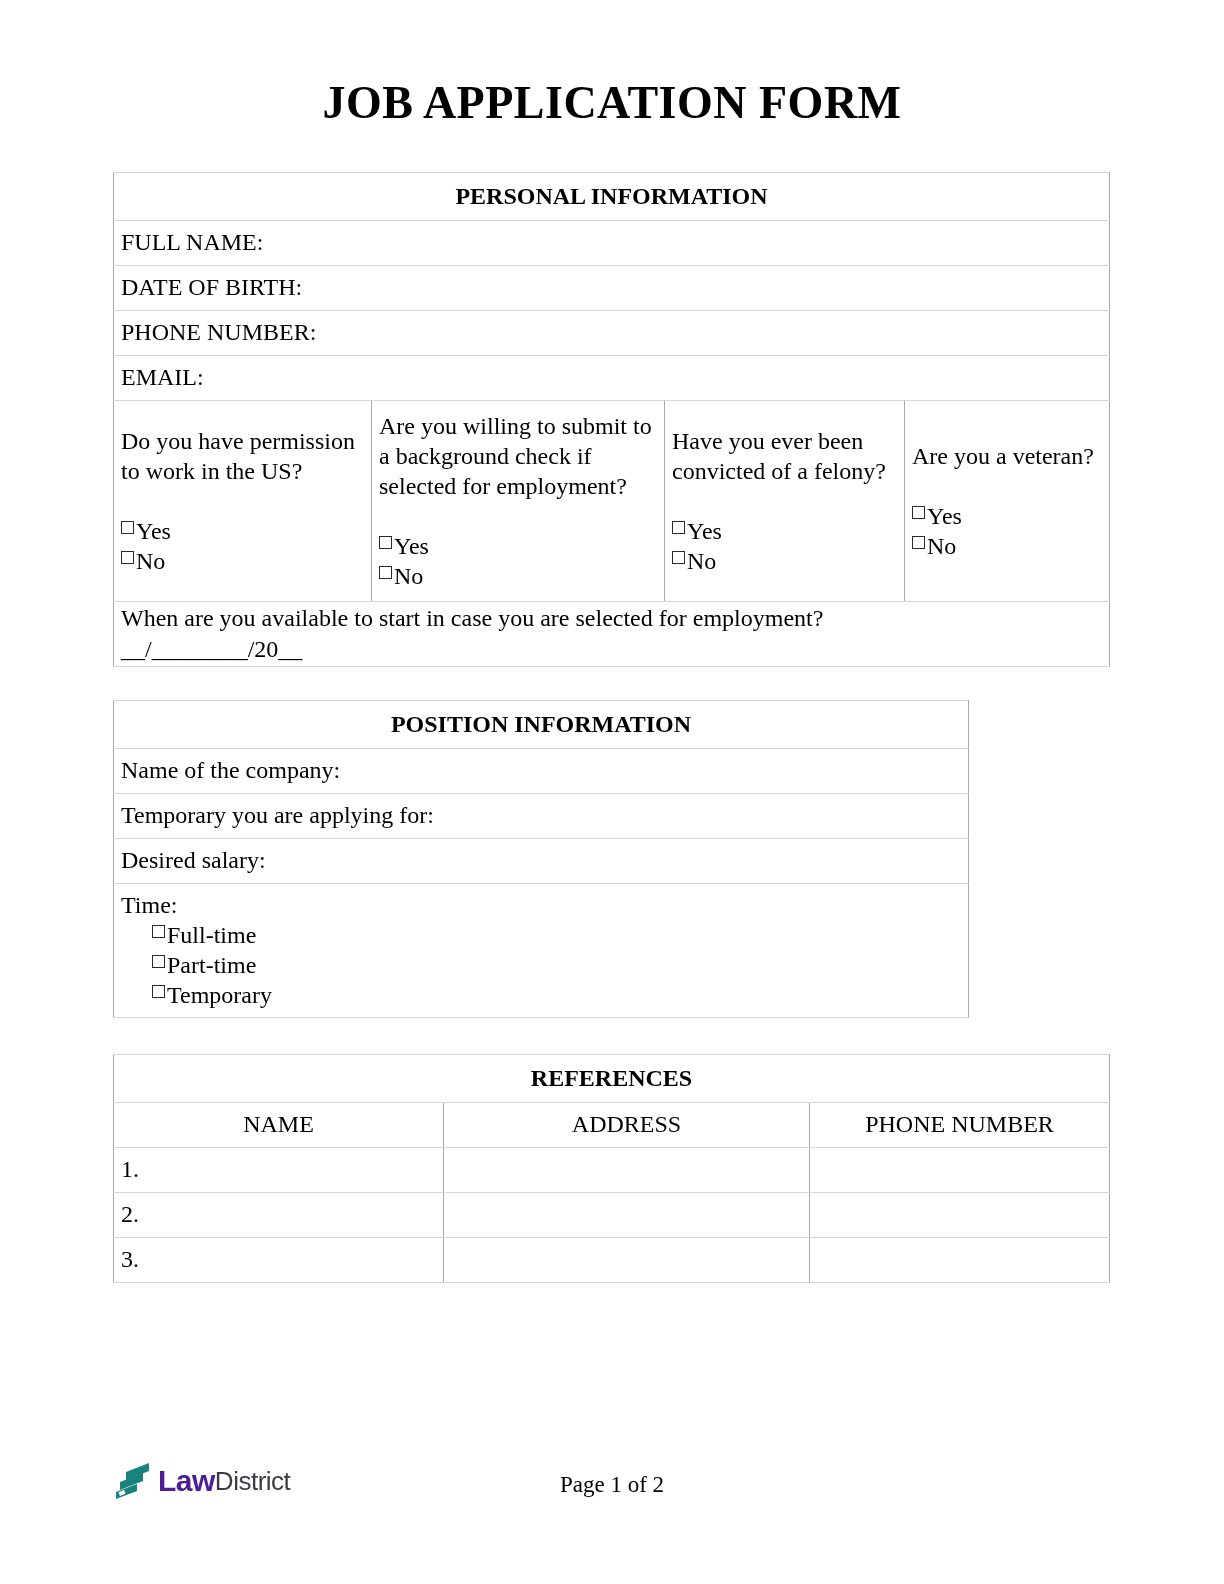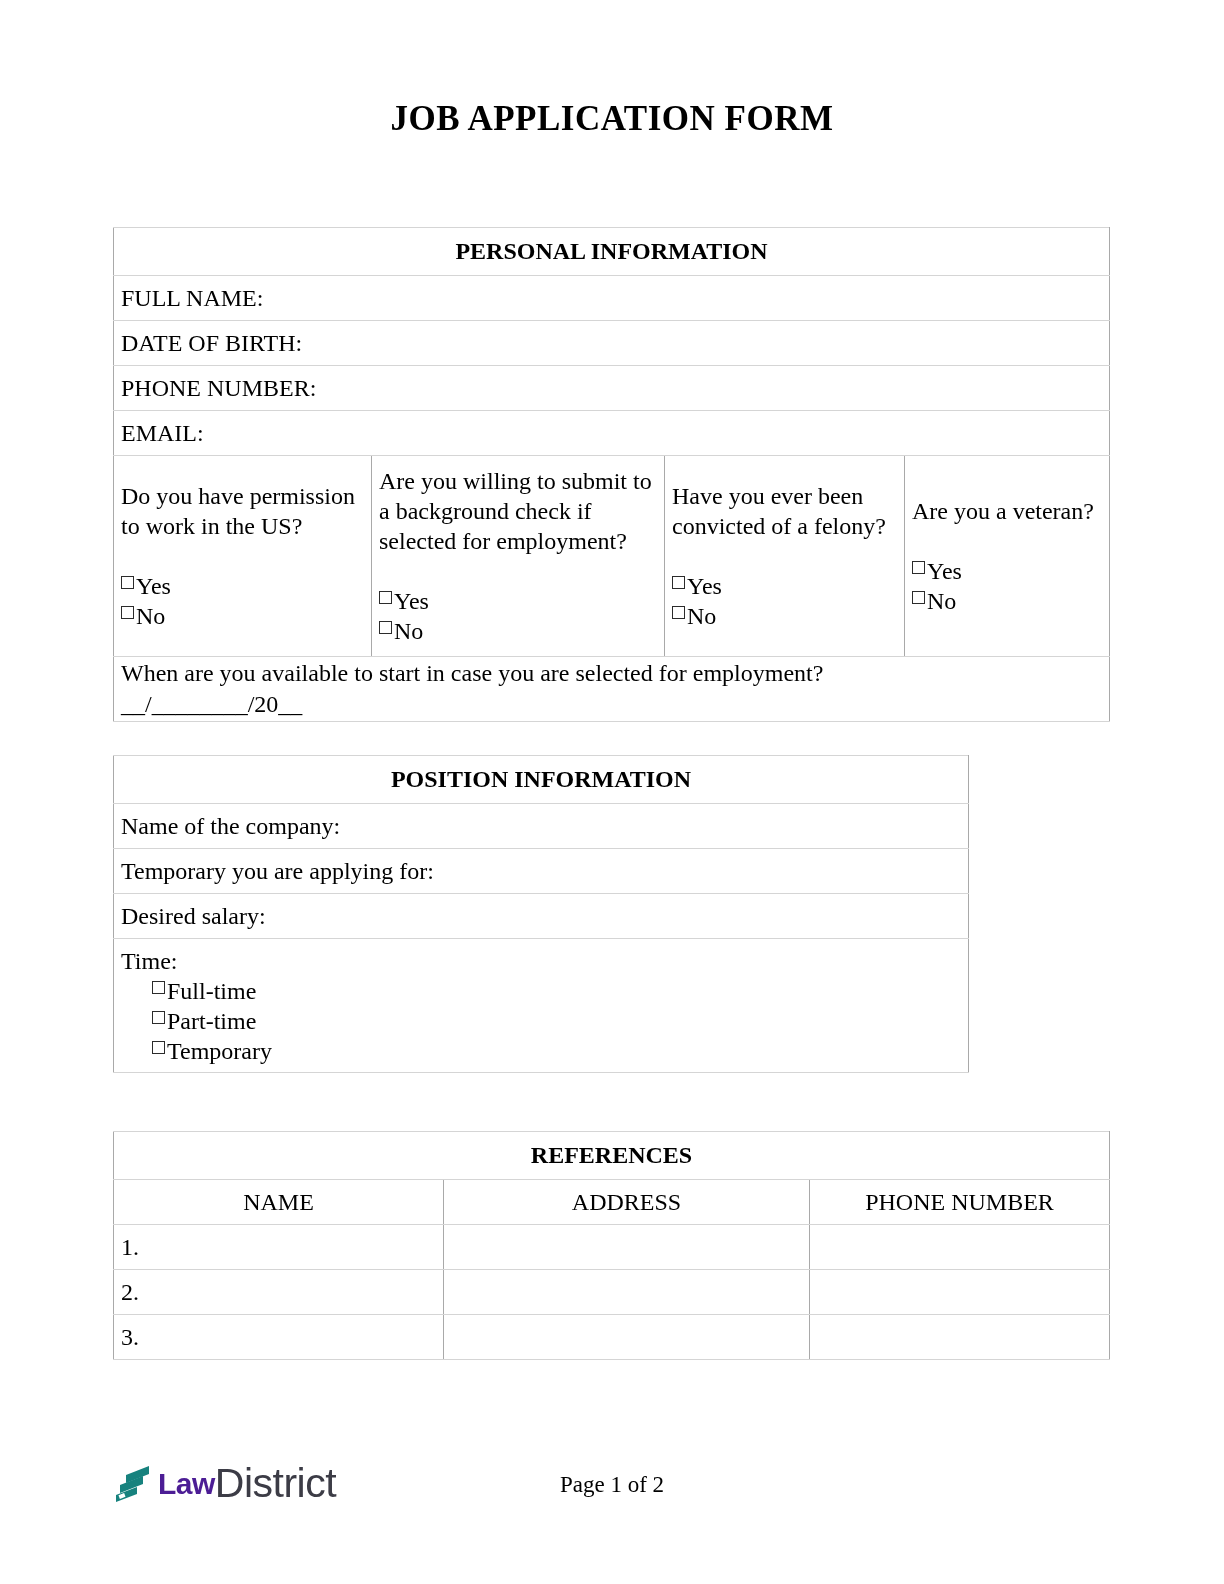--- a/index.html
+++ b/index.html
@@ -3,23 +3,23 @@
 <meta charset="utf-8">
 <style>
   html, body { margin:0; padding:0; }
   body {
     width:1224px; height:1584px;
     background:#ffffff; color:#000;
     font-family:"Liberation Serif", serif;
     overflow:hidden; position:relative;
   }
   .doc-title {
-    margin:0; padding-top:99px;
+    margin:0; padding-top:77px;
     text-align:center;
-    font-size:35px; font-weight:700;
+    font-size:46px; font-weight:700;
     letter-spacing:0.5px;
     line-height:1.15;
   }
   table.form-tbl {
     border-collapse:collapse; table-layout:fixed;
     width:856px; margin-left:113px;
   }
   table.form-tbl td {
     border-left:1px solid #a9a9a9;
     border-right:1px solid #a9a9a9;
@@ -53,40 +53,40 @@
   }
   td.availability-cell {
     vertical-align:top; padding-top:9px;
     font-size:23px; line-height:31px; height:64px;
   }
   td.time-cell {
     vertical-align:top; padding-top:13px;
     font-size:24px; line-height:30px; height:133px;
   }
   .time-options { margin-left:31px; }
-  .tbl-gap-1 { margin-top:88px; }
+  .tbl-gap-1 { margin-top:42px; }
   .tbl-gap-2 { margin-top:33px; }
-  .tbl-gap-3 { margin-top:58px; }
+  .tbl-gap-3 { margin-top:36px; }
   td.col-head { text-align:center; height:44px; }
   td.ref-row { height:44px; vertical-align:middle; }
   .footer {
     position:absolute; left:0; top:1458px; width:1224px; height:50px;
   }
   .page-num {
     position:absolute; left:0; top:14px; width:100%;
     text-align:center; font-size:23px;
   }
   .brand {
     position:absolute; left:112px; top:2px;
     display:flex; align-items:center;
     font-family:"Liberation Sans", sans-serif;
   }
   .brand svg { display:block; margin-right:6px; }
   .brand-law { font-weight:700; font-size:30px; color:#4c1d95; letter-spacing:-0.5px; }
-  .brand-district { font-weight:400; font-size:41px; color:#3c3c46; letter-spacing:-0.5px; }
+  .brand-district { font-weight:400; font-size:26px; color:#3c3c46; letter-spacing:-0.5px; }
 </style>
 </head>
 <body>
 
 <h1 class="doc-title">JOB APPLICATION FORM</h1>
 
 <table class="form-tbl tbl-gap-1">
   <colgroup>
       <col style="width:258px">
       <col style="width:293px">

